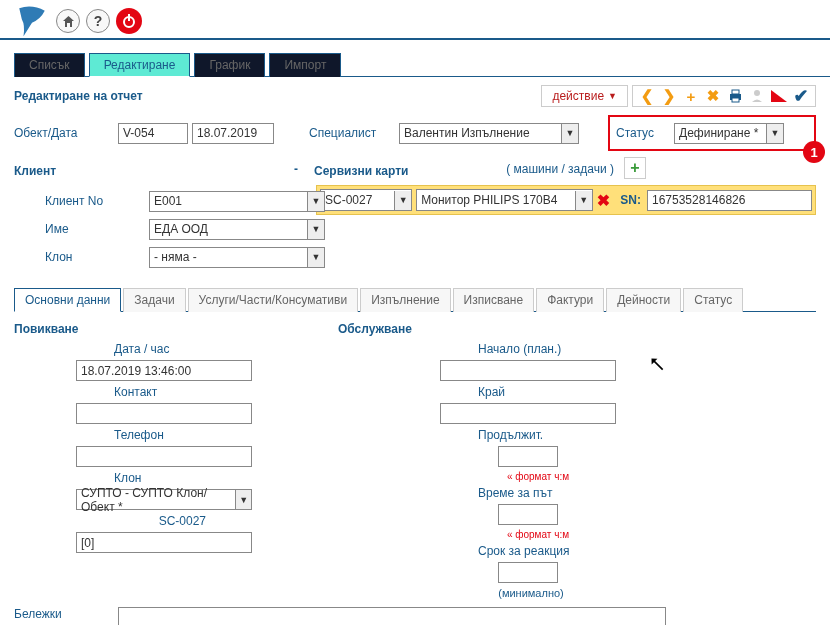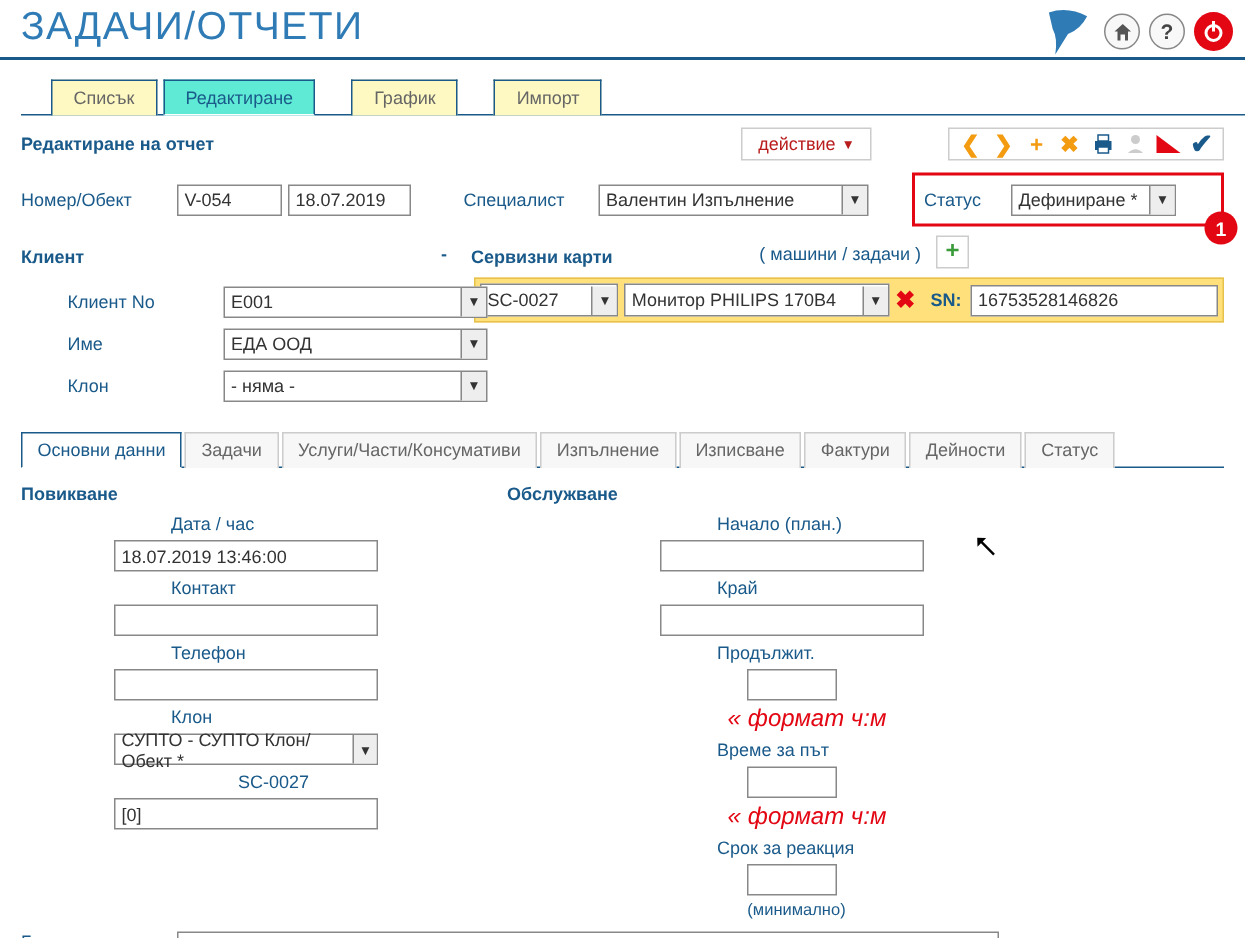--- a/index.html
+++ b/index.html
@@ -75,29 +75,27 @@
     background: #5eead4;
     color: #1a5a8a;
     cursor: pointer;
     font-size: 12px;
   }
   .tab.active {
     border-bottom: 1px solid #fff;
     font-weight: normal;
   }
   .tab.inactive {
-    background: #fef9c3;
+    background: #0f172a;
     color: #666;
-    margin-left: 20px;
   }
   .subheader {
     display: flex;
     align-items: center;
     margin: 8px 14px 0 14px;
-    gap: 47px;
   }
   .subheader-title {
     color: #1a5a8a;
     font-weight: bold;
     flex: 1;
   }
   .action-button {
     border: 1px solid #ccc;
     padding: 3px 10px;
     display: inline-flex;
@@ -245,23 +243,22 @@
     gap: 0 24px;
   }
   .detail-body .row { margin-bottom: 4px; flex-direction: column; }
   .col-header {
     color: #1a5a8a;
     font-weight: bold;
     margin-bottom: 6px;
   }
   .hint {
     color: #e30613;
-    font-size: 16px;
+    font-size: 10px;
     margin-left: 20px;
-    font-style: italic;
   }
   .min-hint {
     color: #1a5a8a;
     font-size: 11px;
     margin-left: 6px;
   }
   .notes-row {
     margin: 4px 14px 0 14px;
     display: flex;
     gap: 4px;
@@ -300,21 +297,20 @@
   .cursor-arrow {
     position: absolute;
     font-size: 22px;
     color: #000;
   }
 </style>
 </head>
 <body>
 
 <div class="header">
-  <div class="page-title">ЗАДАЧИ/ОТЧЕТИ</div>
   <div class="header-right">
     <svg class="bird-icon" viewBox="0 0 40 40">
       <path d="M5 5 Q20 0 35 8 Q30 18 20 22 Q15 30 10 38 Q12 25 8 18 Z" fill="#2f7bb5"></path>
     </svg>
     <span class="circle-btn">
       <svg width="13" height="13" viewBox="0 0 13 13">
           <path d="M6.5 1 L12 6 L10 6 L10 12 L8 12 L8 8 L5 8 L5 12 L3 12 L3 6 L1 6 Z" fill="#555"></path>
         </svg>
     </span>
     <span class="circle-btn">?</span>
@@ -361,21 +357,21 @@
     <span class="tb-icon">
         <span class="red-flag"></span>
       </span>
     <span class="tb-icon check-blue">✔</span>
   </div>
 </div>
 
 <div style="margin:8px 14px 0 14px; position:relative;">
   <div style="display:flex; align-items:center; gap:0;">
     <div class="row" style="width:300px;">
-      <span class="lbl">Номер/Обект</span>
+      <span class="lbl">Обект/Дата</span>
       <input type="text" style="width: 70px;" value="V-054">
       <input type="text" style="width: 82px;" value="18.07.2019">
     </div>
     <div class="row" style="width:300px;">
       <span style="width:86px;color:#1a5a8a;">Специалист</span>
       <span class="fake-select" style="width:180px;">
         <span>Валентин Изпълнение</span>
         <span class="dd-btn">▼</span>
       </span>
     </div>

